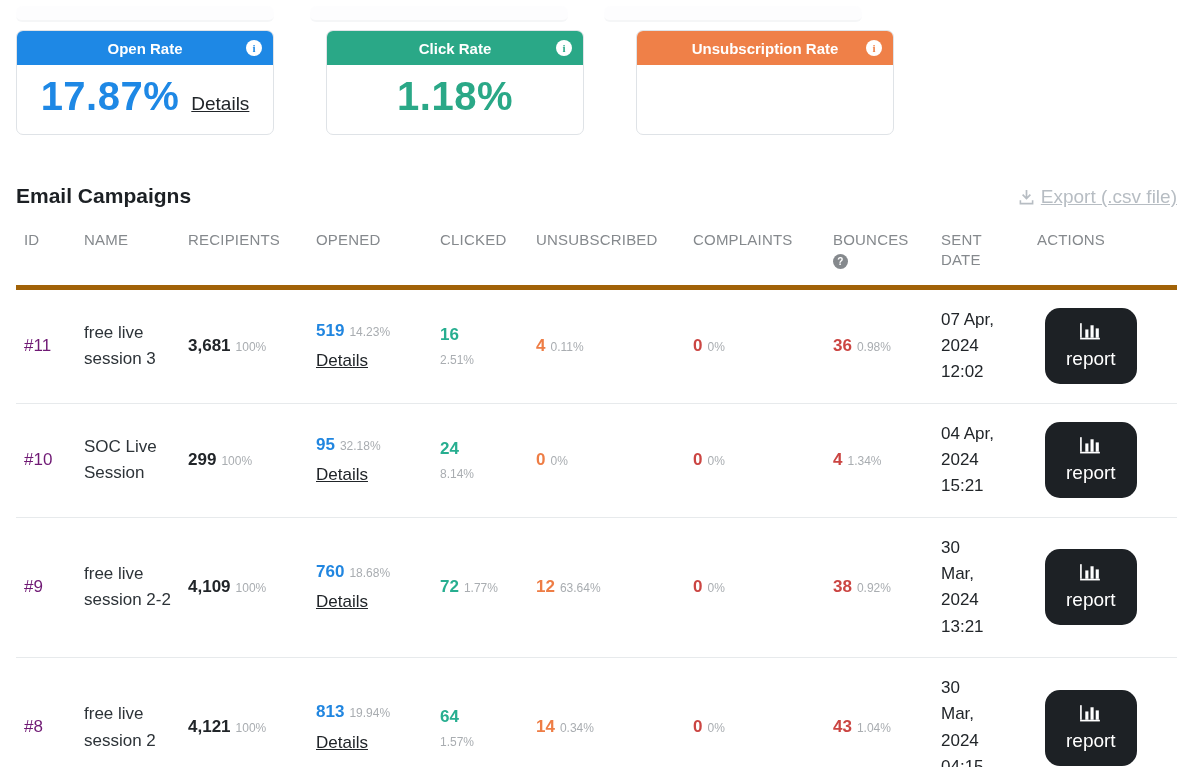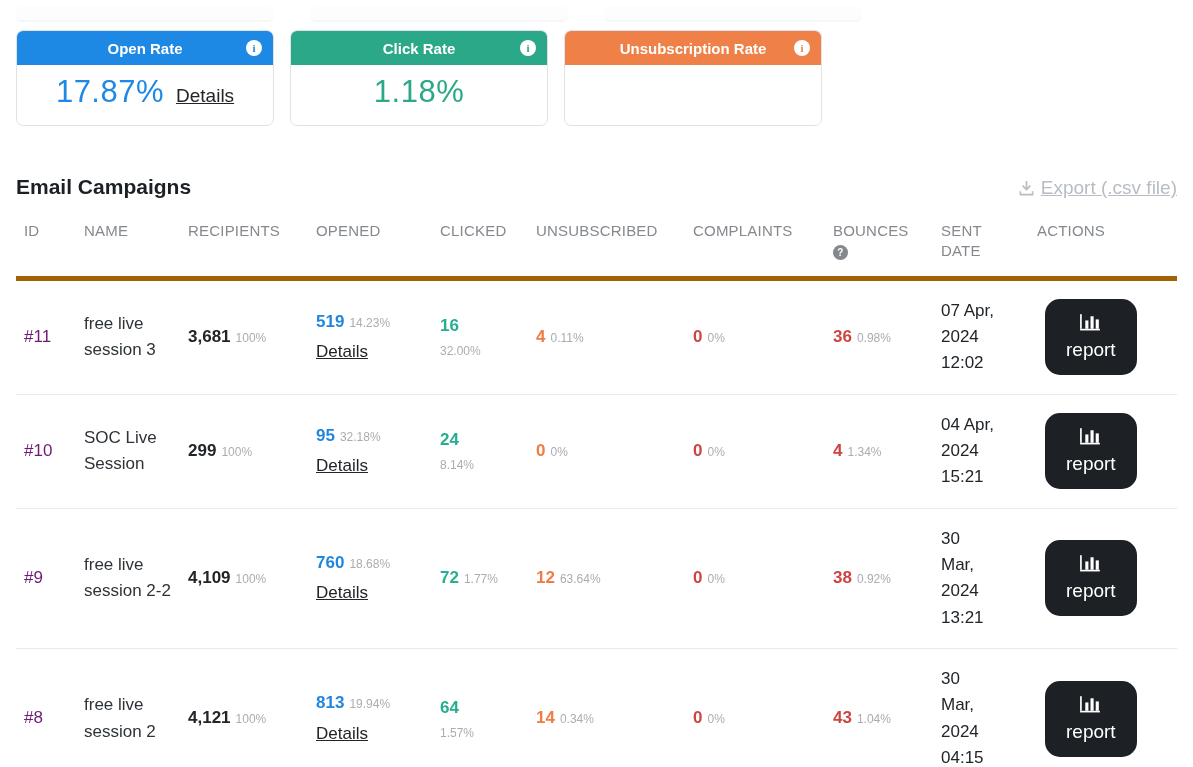--- a/index.html
+++ b/index.html
@@ -5,29 +5,29 @@
   * { margin:0; padding:0; box-sizing:border-box; }
   html,body { width:1193px; height:767px; overflow:hidden; background:#fff;
     font-family:"Liberation Sans","DejaVu Sans",sans-serif; color:#212529; }
   .page { position:relative; width:1193px; height:767px; }
 
   
   .ghost { position:absolute; top:6px; height:16px; width:258px; border-radius:6px;
     background:#fdfdfe; border-bottom:2px solid #f1f3f5; opacity:.7; }
 
   
-  .cards { display:flex; gap:16px; padding:30px 16px 0 16px; }
+  .cards { display:flex; gap:52px; padding:30px 16px 0 16px; }
   .stat-card { width:258px; background:#fff; border:1px solid #dfe3e7; border-radius:7px; }
   .stat-head { position:relative; height:34px; display:flex; align-items:center; justify-content:center;
     background:var(--c); color:#fff; font-size:15px; font-weight:700; border-radius:6px 6px 0 0; }
   .info-badge { position:absolute; right:11px; top:9px; width:16px; height:16px; border-radius:50%;
     background:#fff; color:var(--c); font-size:11px; font-weight:700; line-height:16px; text-align:center;
     font-family:"Liberation Serif","DejaVu Serif",serif; cursor:pointer; }
   .stat-body { display:flex; align-items:baseline; justify-content:center; gap:12px; padding:9px 6px 15px; }
-  .stat-value { font-size:31px; letter-spacing:.5px; }
+  .stat-value { font-size:40px; letter-spacing:.5px;font-weight:bold; }
   .card-open  .stat-value { color:var(--open-rate); }
   .card-click .stat-value { color:var(--click-rate); }
   .card-unsub .stat-value { color:var(--unsub-rate); }
   .details-link { font-size:19px; color:#212529; text-decoration:underline; cursor:pointer; }
 
   
   .section-bar { display:flex; justify-content:space-between; align-items:flex-end; margin:49px 16px 6px; }
   .section-title { font-size:21px; font-weight:700; color:#1c2024; }
   .export-link { color:#b7bdc3; font-size:19px; text-decoration:underline; cursor:pointer;
     display:flex; align-items:center; gap:6px; }
@@ -138,21 +138,21 @@
       </thead>
     <tbody id="table-body">
         <tr>
           <td class="cell-id">#11</td>
           <td class="cell-name">free live session 3</td>
           <td><span class="val v-recip">3,681</span><span class="pct">100%</span></td>
           <td>
             <div><a class="val v-open">519</a><span class="pct">14.23%</span></div>
             <div><a class="tbl-details">Details</a></div>
           </td>
-          <td><span class="val v-click">16</span><span class="pct pct-block">32.00%</span></td>
+          <td><span class="val v-click">16</span><span class="pct pct-block">2.51%</span></td>
           <td><span class="val v-unsub">4</span><span class="pct">0.11%</span></td>
           <td><span class="val v-red">0</span><span class="pct">0%</span></td>
           <td><span class="val v-red">36</span><span class="pct">0.98%</span></td>
           <td class="cell-date">07 Apr,<br>2024<br>12:02</td>
           <td>
             <button class="report-btn">
               <span>
                 <svg width="25" height="20" viewBox="0 0 24 19" fill="#fff">
                   <rect x="2" y="2" width="1.6" height="14"></rect>
                   <rect x="2" y="16" width="19" height="1.6"></rect>

